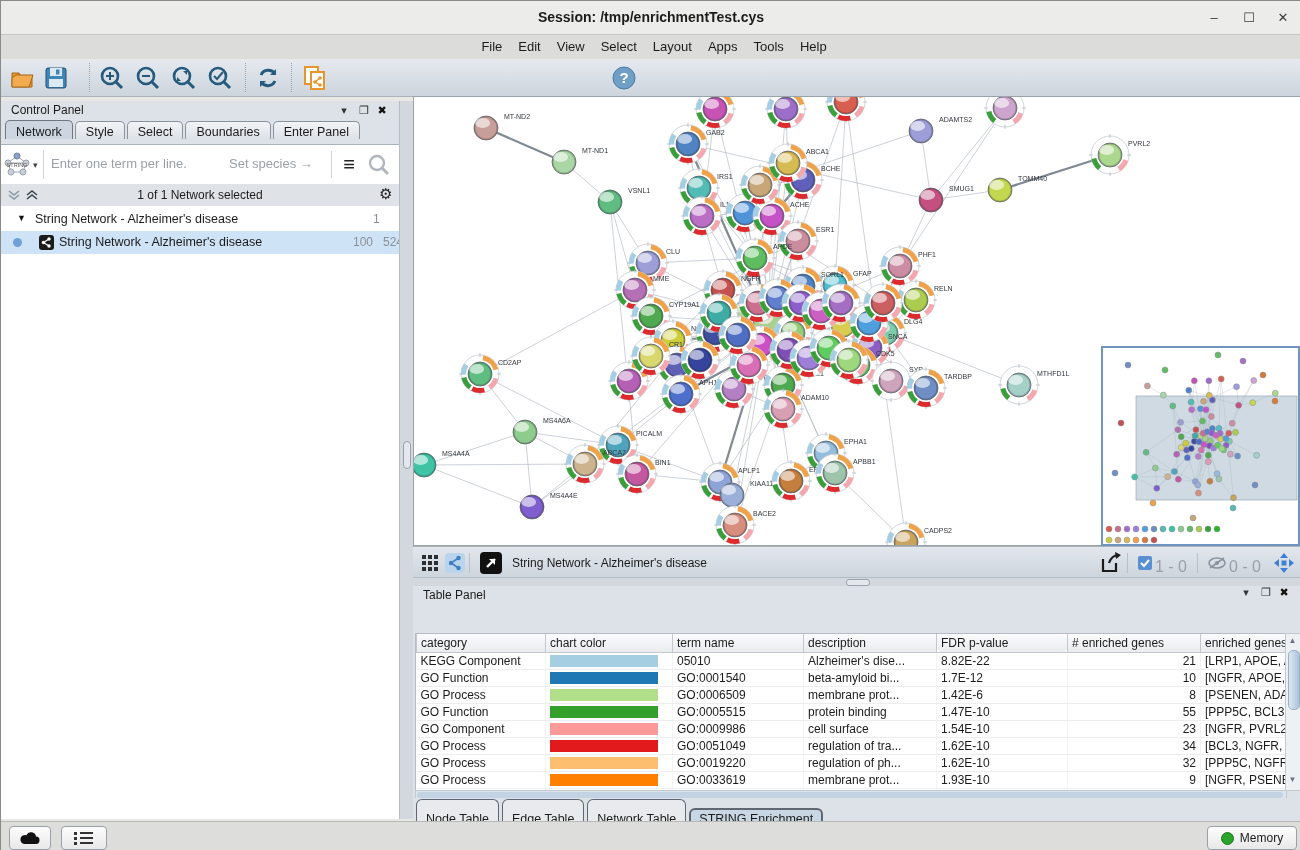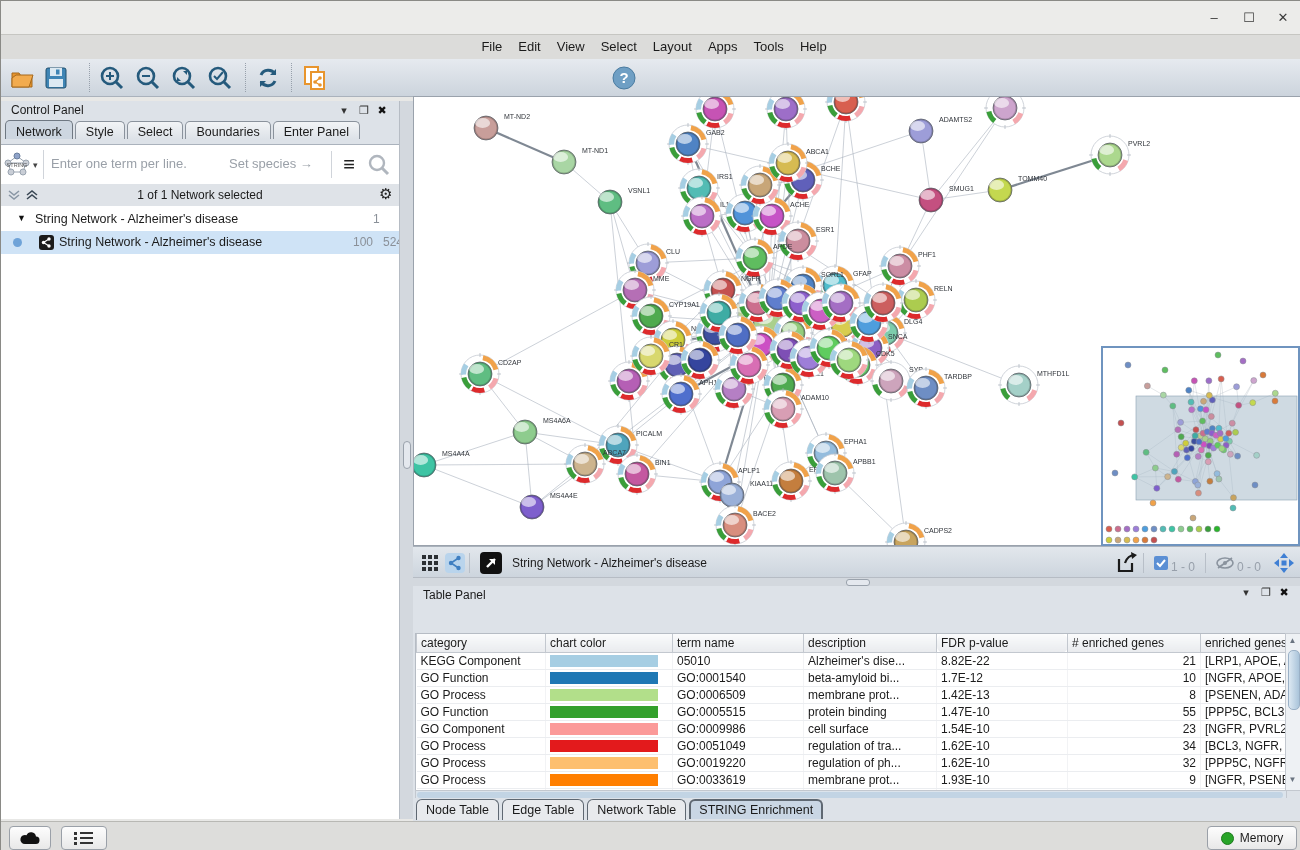--- a/index.html
+++ b/index.html
@@ -39,21 +39,21 @@
   .treerow .cnt{position:absolute;color:#8a9098;font-size:12px;}
   
   #vdivider{left:398px;top:100px;width:14px;height:718px;background:#d3d8de;border-left:1px solid #b6bcc4;border-right:1px solid #b6bcc4;}
   #vgrip{left:402px;top:440px;width:6px;height:26px;border:1px solid #9aa2ac;border-radius:4px;background:#e4e8ee;}
   
   #netview{left:412px;top:95px;width:888px;height:450px;background:#fff;border:1px solid #9aa2ac;box-sizing:border-box;}
   #navigator{left:1100px;top:345px;width:199px;height:200px;background:#fff;border:2px solid #6f94bf;box-sizing:border-box;}
   #viewbar{left:412px;top:545px;width:888px;height:31px;background:linear-gradient(#e2e7ec,#ccd4dd);border-top:1px solid #aab2bc;display:flex;align-items:center;}
   #viewbar .vbtitle{font-size:12px;color:#1b1b1b;margin-left:10px;flex:1;}
   .vbicon{margin-left:6px;display:flex;align-items:center;justify-content:center;}
-  .vbcount{font-size:12px;color:#98a0ab;margin:8px 6px 0 3px;}
+  .vbcount{font-size:16px;color:#98a0ab;margin:8px 6px 0 3px;}
   .vbsep{width:0;height:20px;border-left:1px solid #b8bfc8;margin:0 4px;}
   
   #hsplit{left:412px;top:576px;width:888px;height:9px;background:#d3d8de;border-top:1px solid #b6bcc4;}
   #hgrip{left:845px;top:578px;width:22px;height:5px;border:1px solid #9aa2ac;border-radius:3px;background:#e4e8ee;}
   
   #tp{left:412px;top:585px;width:888px;height:233px;background:#dde2e8;}
   #tp-title{left:10px;top:2px;font-size:12px;color:#1b1b1b;}
   #tp-toolbar{left:0;top:17px;width:888px;height:29px;margin-top:28px;}
   #ppi{left:100px;top:8px;font-size:13px;color:#1b1b1b;}
   #tablewrap{left:2px;top:47px;width:870px;height:156px;background:#fff;overflow:hidden;border:1px solid #b6bcc4;}
@@ -63,37 +63,38 @@
   table.enr td{height:16px;padding:0 4px;border-bottom:1px solid #ebedf0;border-right:1px solid #f2f3f5;white-space:nowrap;overflow:hidden;}
   td.num{text-align:right;}
   .swatch{height:12px;width:108px;}
   #vscroll{left:872px;top:47px;width:15px;height:156px;background:#eef1f4;border:1px solid #c3c8cf;}
   .scrbtn{left:1px;width:11px;height:12px;font-size:8px;color:#6a7480;text-align:center;line-height:12px;}
   #vthumb{left:2px;top:16px;width:10px;height:58px;background:linear-gradient(90deg,#dce8f2,#aac4da);border:1px solid #9ab0c6;border-radius:5px;}
   #hscroll{left:2px;top:204px;width:870px;height:10px;background:#dce4ec;border:1px solid #c3c8cf;}
   #hthumb{left:1px;top:1px;width:866px;height:6px;background:#c2d4e4;border-radius:3px;}
   
   #bottomtabs{left:412px;top:797px;width:888px;height:23px;background:#dde2e8;border-bottom:1px solid #b6bcc4;}
-  .btab{display:inline-block;margin-left:3px;margin-top:1px;padding:3px 9px;font-size:12.5px;color:#1b1b1b;
+  .btab{display:inline-block;margin-left:3px;margin-top:1px;padding:12px 9px;font-size:12.5px;color:#1b1b1b;
         border:1px solid #5f6872;border-bottom:none;border-radius:6px 6px 0 0;background:#e8eaed;}
   .btab.active{background:#c9d6e4;border-width:2px;padding:2px 8px;}
   
   #statusbar{left:0;top:820px;width:1300px;height:30px;background:#dddddb;border-top:1px solid #b8b8b4;}
   .statbtn{top:4px;height:22px;border:1px solid #9aa0a8;border-radius:4px;background:linear-gradient(#fdfdfd,#e8e8e8);
           display:flex;align-items:center;justify-content:center;}
   #memorybtn{left:1206px;width:88px;font-size:12px;color:#1b1b1b;gap:6px;}
   #memdot{width:11px;height:11px;border-radius:50%;background:#28a428;border:1px solid #1d7a1d;}
   svg text{font-family:"Liberation Sans",sans-serif;}
 </style>
 </head>
 <body>
 
 <div id="window">
 
   <div class="abs" id="titlebar">
+    <div class="abs" id="title">Session: /tmp/enrichmentTest.cys</div>
     <div class="abs winbtn" style="left:1205px;">–</div>
     <div class="abs winbtn" style="left:1240px;">☐</div>
     <div class="abs winbtn" style="left:1274px;">✕</div>
   </div>
 
   <div class="abs" id="menubar"><span style="display:inline-block;width:6px;"></span><span class="menuitem">File</span><span class="menuitem">Edit</span><span class="menuitem">View</span><span class="menuitem">Select</span><span class="menuitem">Layout</span><span class="menuitem">Apps</span><span class="menuitem">Tools</span><span class="menuitem">Help</span></div>
 
   <div class="abs" id="toolbar">
     <div class="abs tbicon" style="left:6px;">
       <svg width="24" height="22">
@@ -1957,21 +1958,21 @@
               <td class="num">10</td>
               <td>[NGFR, APOE, S...</td>
             </tr>
             <tr>
               <td>GO Process</td>
               <td>
                 <div class="swatch" style="background: rgb(178, 223, 138);"></div>
               </td>
               <td>GO:0006509</td>
               <td>membrane prot...</td>
-              <td>1.42E-13</td>
+              <td>1.42E-6</td>
               <td class="num">8</td>
               <td>[PSENEN, ADAM...</td>
             </tr>
             <tr>
               <td>GO Function</td>
               <td>
                 <div class="swatch" style="background: rgb(51, 160, 44);"></div>
               </td>
               <td>GO:0005515</td>
               <td>protein binding</td>

